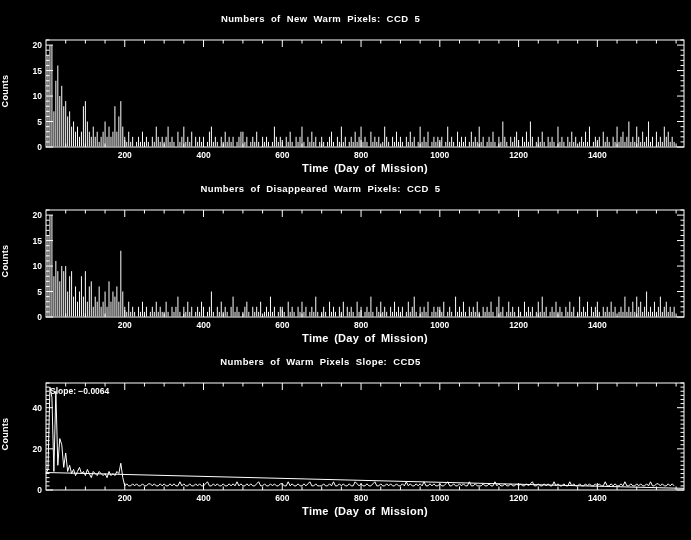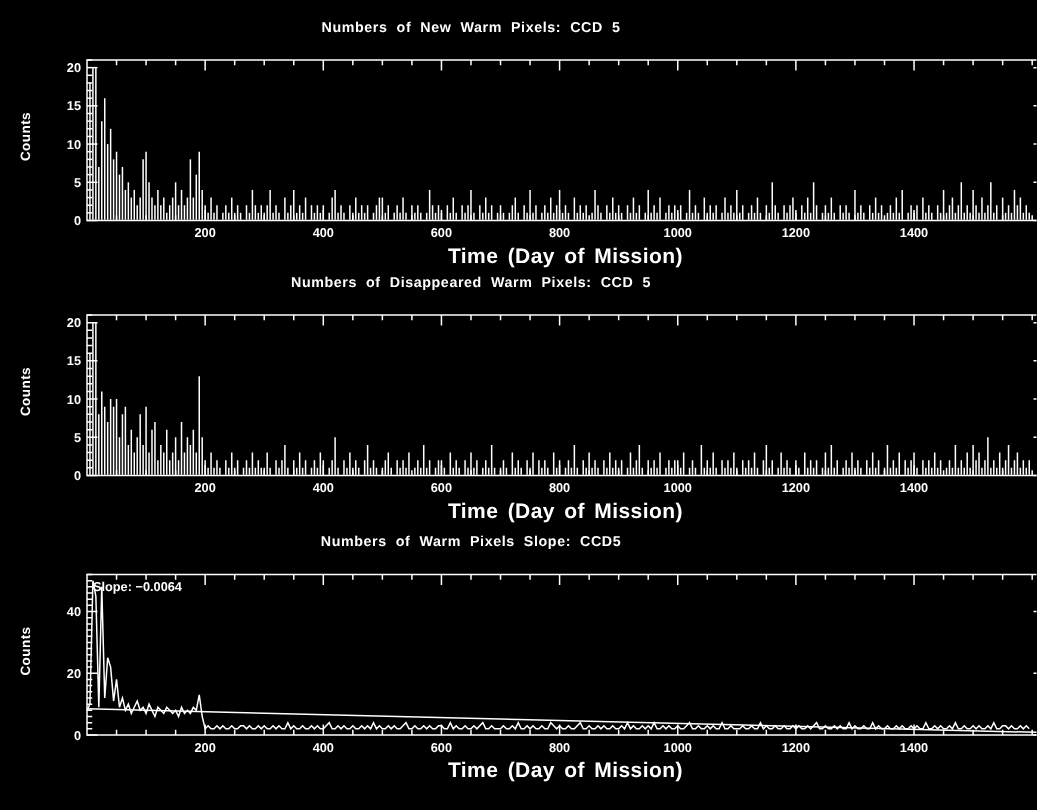--- a/index.html
+++ b/index.html
@@ -1,22 +1,22 @@
 <!DOCTYPE html>
 <html><head>
 <meta charset="utf-8">
 <style>
   html,body{margin:0;padding:0;background:#000;width:691px;height:540px;overflow:hidden;}
   body{font-family:"Liberation Sans",sans-serif;-webkit-font-smoothing:none;}
   .figure{position:relative;width:691px;height:540px;background:#000;}
-  .panel{position:absolute;left:12px;width:604px;height:196px;}
+  .panel{position:absolute;left:0;width:604px;height:196px;padding-left:37px;}
   .panel-title{position:absolute;top:13px;left:0;width:100%;text-align:center;
     color:#fff;font-size:9.5px;font-weight:bold;letter-spacing:.4px;word-spacing:3px;}
   .xlabel{position:absolute;top:162px;left:46px;width:638px;text-align:center;
-    color:#fff;font-size:14px;font-weight:bold;letter-spacing:.3px;word-spacing:2px;}
+    color:#fff;font-size:11px;font-weight:bold;letter-spacing:.3px;word-spacing:2px;}
   .ylabel{position:absolute;left:-27px;top:86px;width:64px;text-align:center;
     transform:rotate(-90deg);color:#fff;font-size:9px;font-weight:bold;letter-spacing:.3px;}
   svg.chart{position:absolute;top:0;left:0;display:block;}
   svg text{fill:#fff;font-family:"Liberation Sans",sans-serif;font-size:8.5px;font-weight:bold;}
 </style>
 </head>
 <body>
 
 <div class="figure">
 

